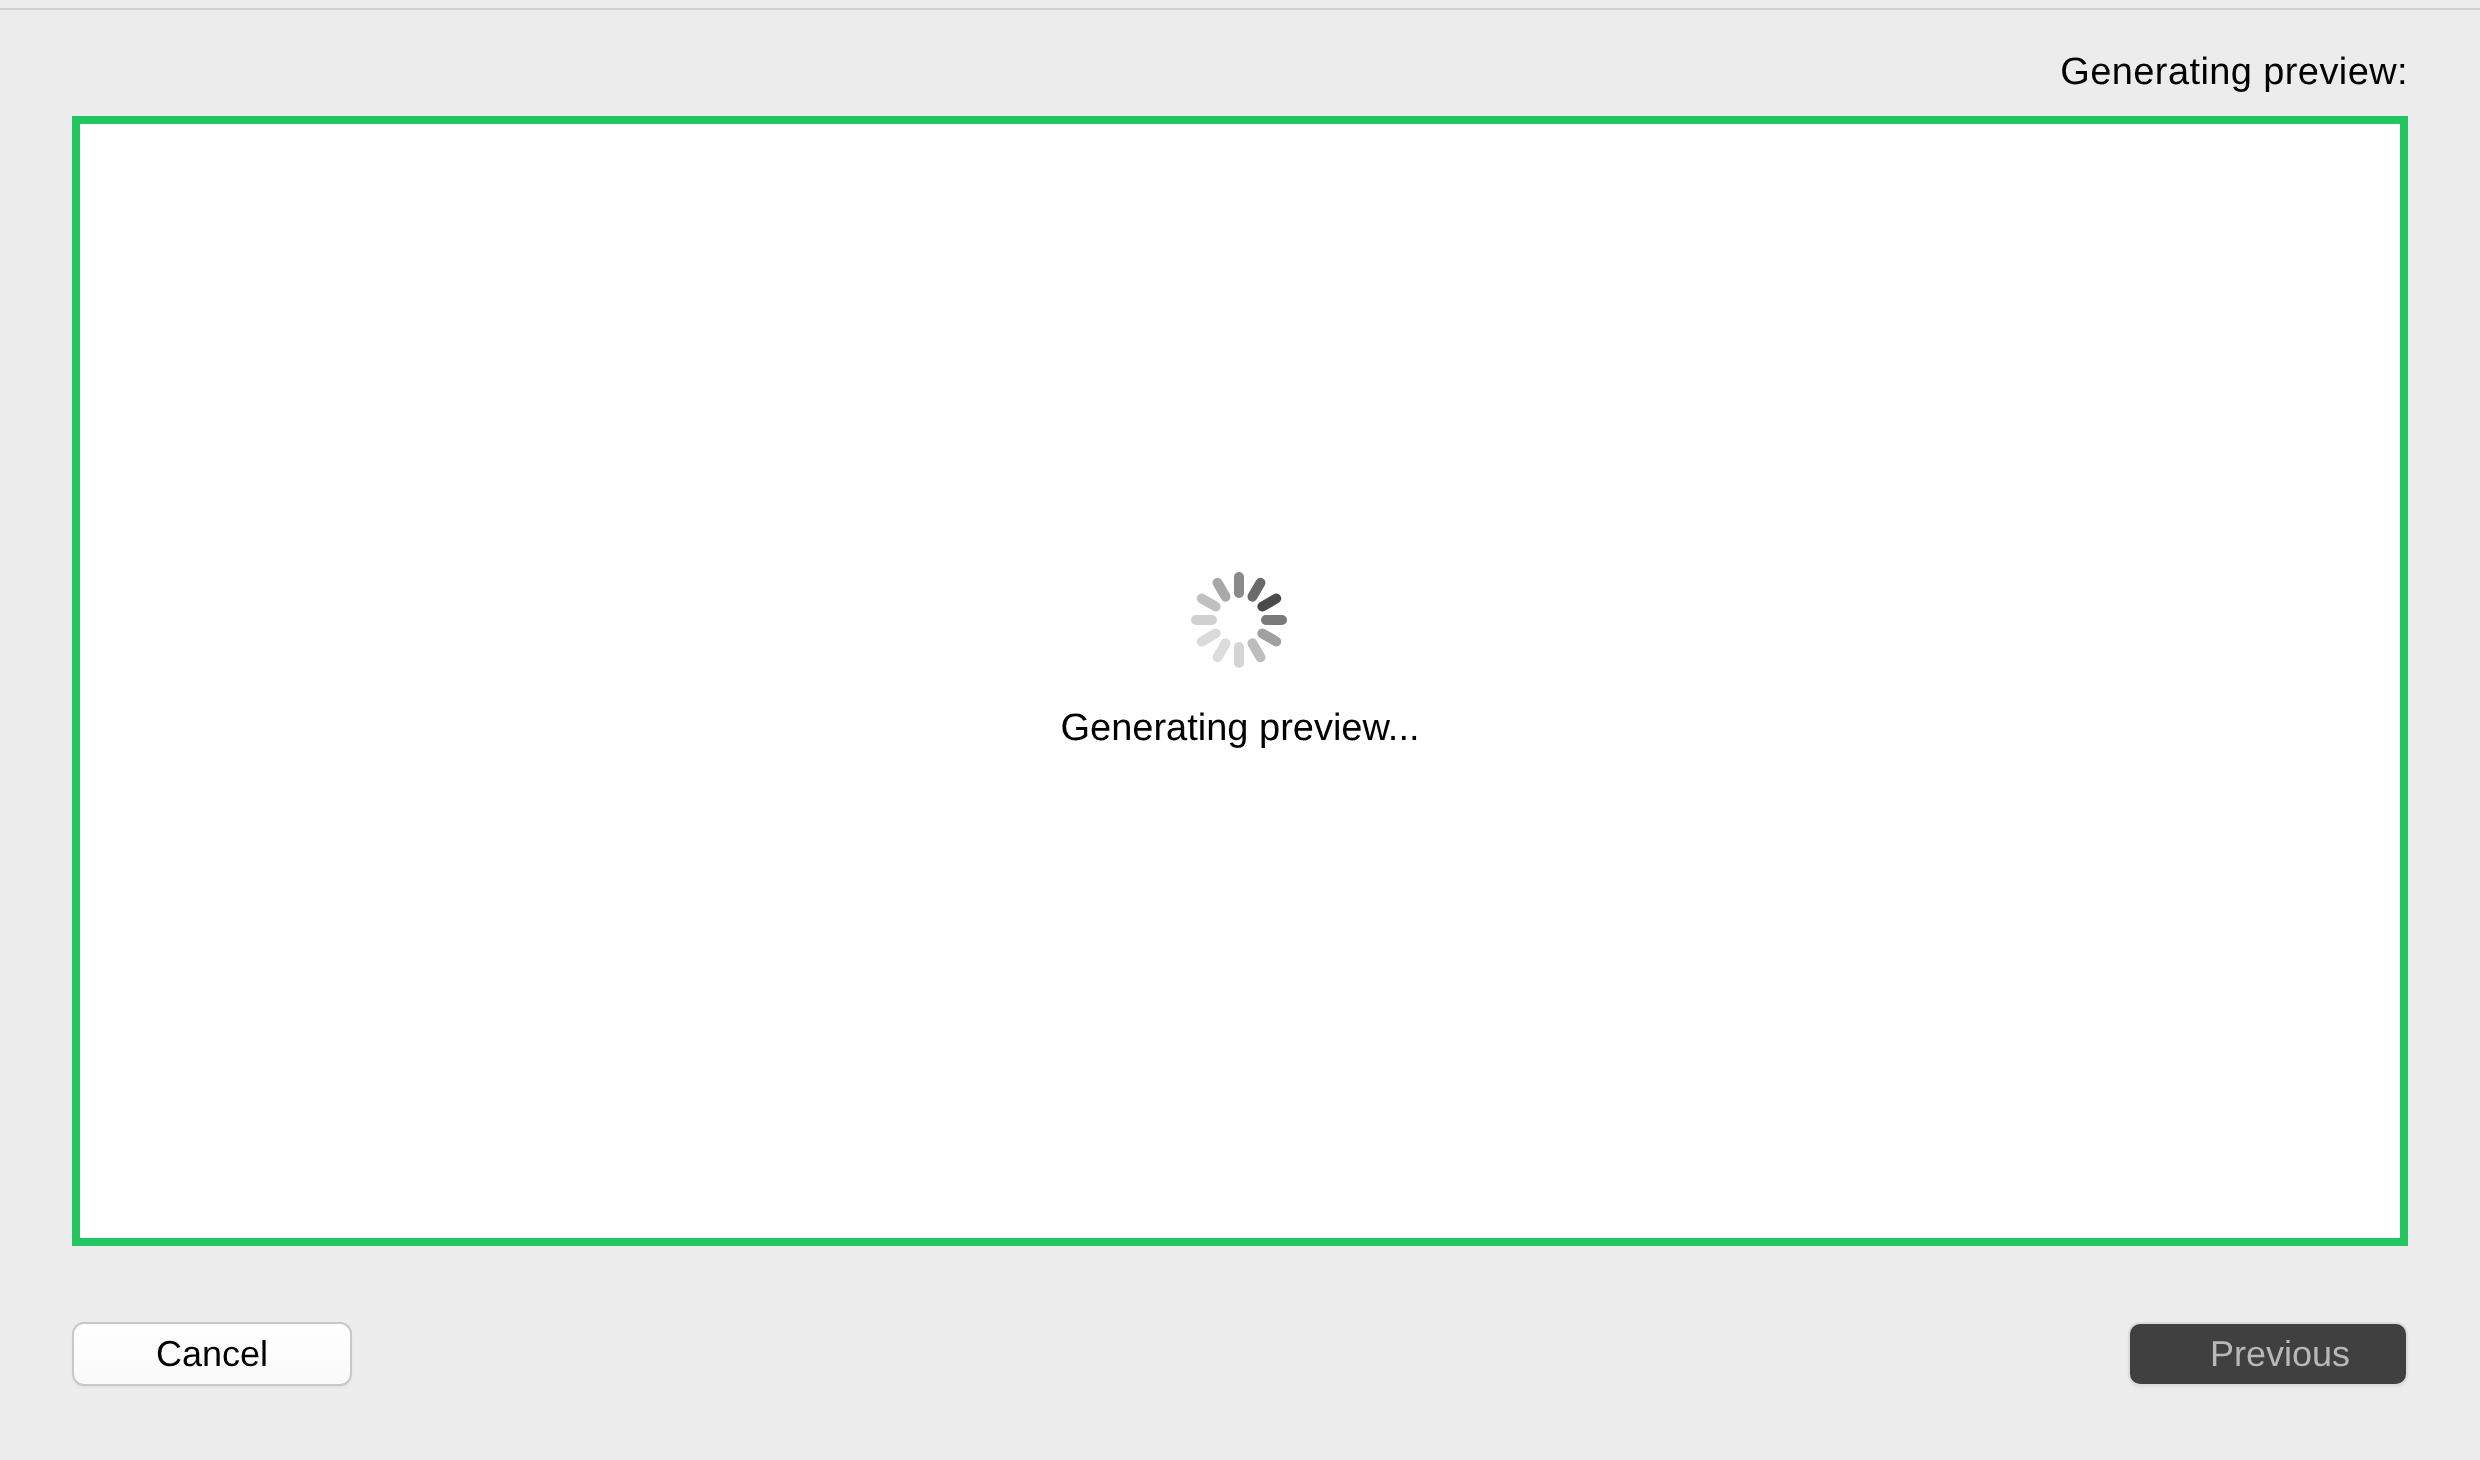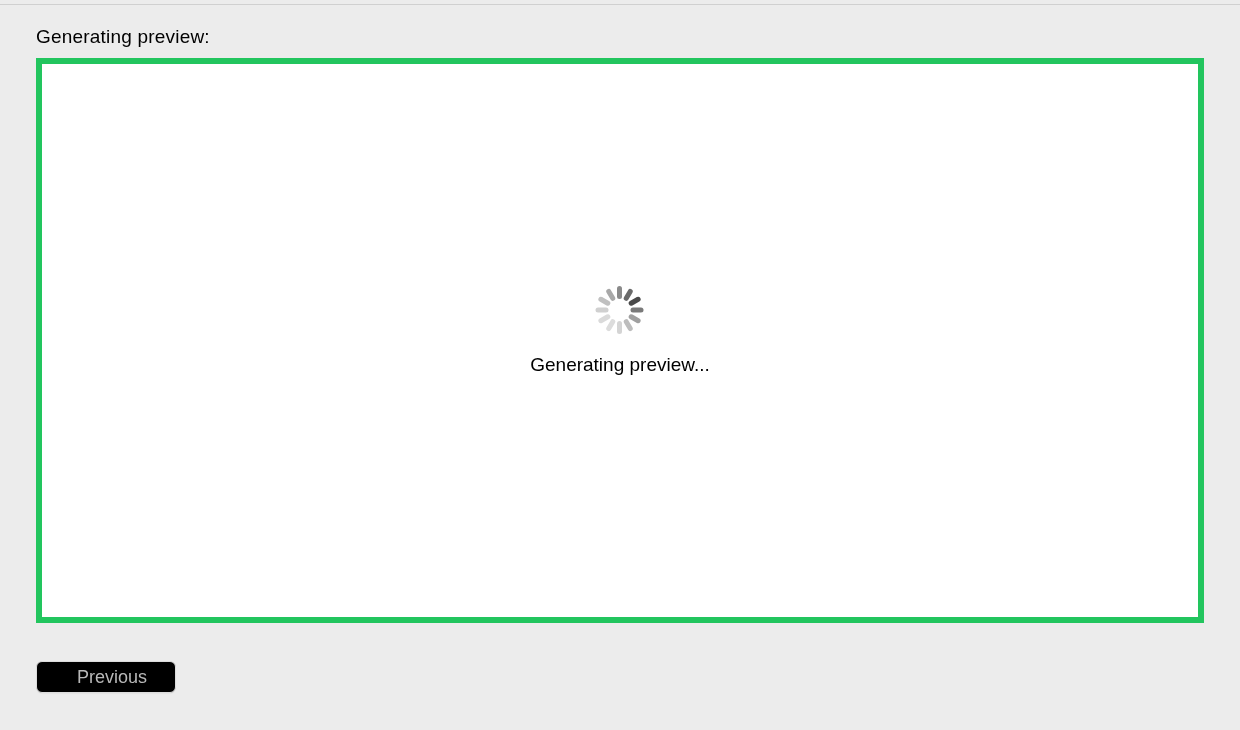--- a/index.html
+++ b/index.html
@@ -19,33 +19,34 @@
     .top-rule {
       position: absolute;
       top: 4px;
       left: 0;
       right: 0;
       height: 1px;
       background: #d0d0d0;
     }
     .content {
       padding: 26px 36px 18px 36px;
+      text-align: right;
     }
     .heading {
       font-size: 19px;
       font-weight: 400;
       color: #000;
       margin-bottom: 10px;
       letter-spacing: 0.2px;
     }
     .preview-frame {
       width: 100%;
       height: 565px;
       background: #fff;
-      border: 6px solid #22c55e;
+      border: 4px solid #22c55e;
       display: flex;
       flex-direction: column;
       align-items: center;
       justify-content: center;
     }
     .spinner-wrap {
       display: flex;
       flex-direction: column;
       align-items: center;
       gap: 20px;
@@ -99,21 +100,21 @@
       font-size: 18px;
       font-family: inherit;
       color: #000;
       cursor: pointer;
       padding: 0 18px;
       box-shadow: 0 1px 1px rgba(0,0,0,0.04);
     }
     .btn.disabled {
       color: #b8b8b8;
       border-color: #dcdcdc;
-      background: #000000;
+      background: #404040;
       cursor: default;
       padding-left: 30px;
     }
     .right-buttons {
       display: flex;
       gap: 20px;
     }
   </style>
 </head>
 <body>
@@ -138,16 +139,17 @@
         <div class="spoke"></div>
           <div class="spoke"></div>
           <div class="spoke"></div>
       </div>
       <div class="loading-text">Generating preview...</div>
     </div>
   </div>
 </div>
 
 <div class="footer">
+  <button class="btn">Cancel</button>
   <div class="right-buttons">
     <button class="btn disabled">Previous</button>
   </div>
 </div>
 
 </body></html>

